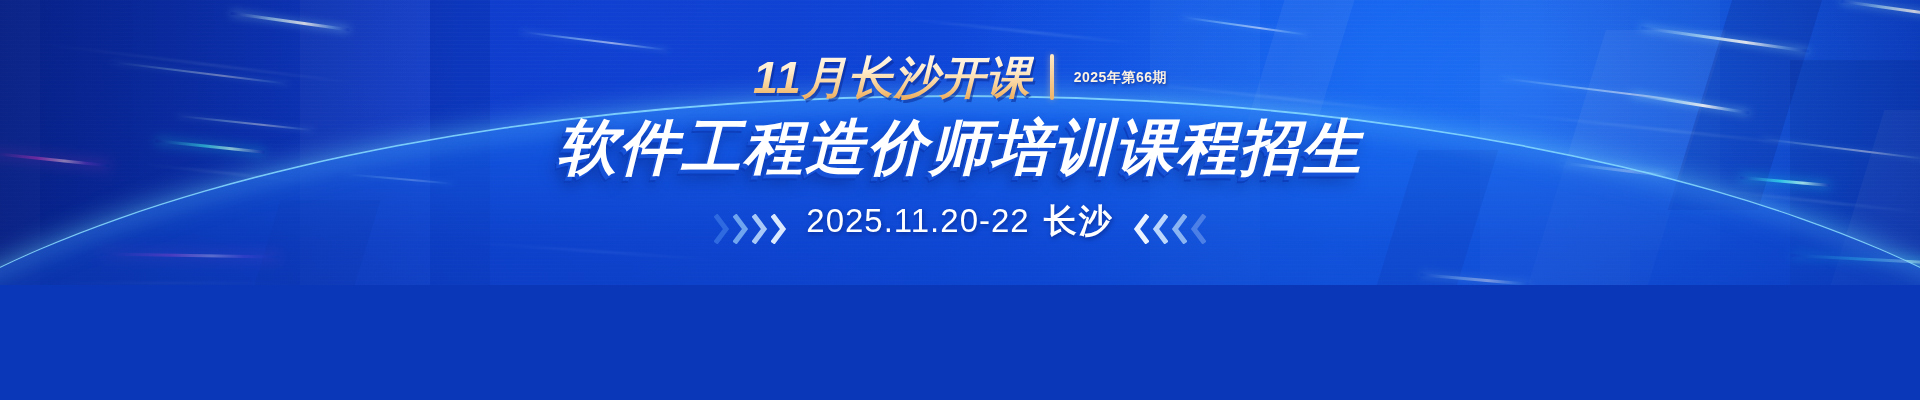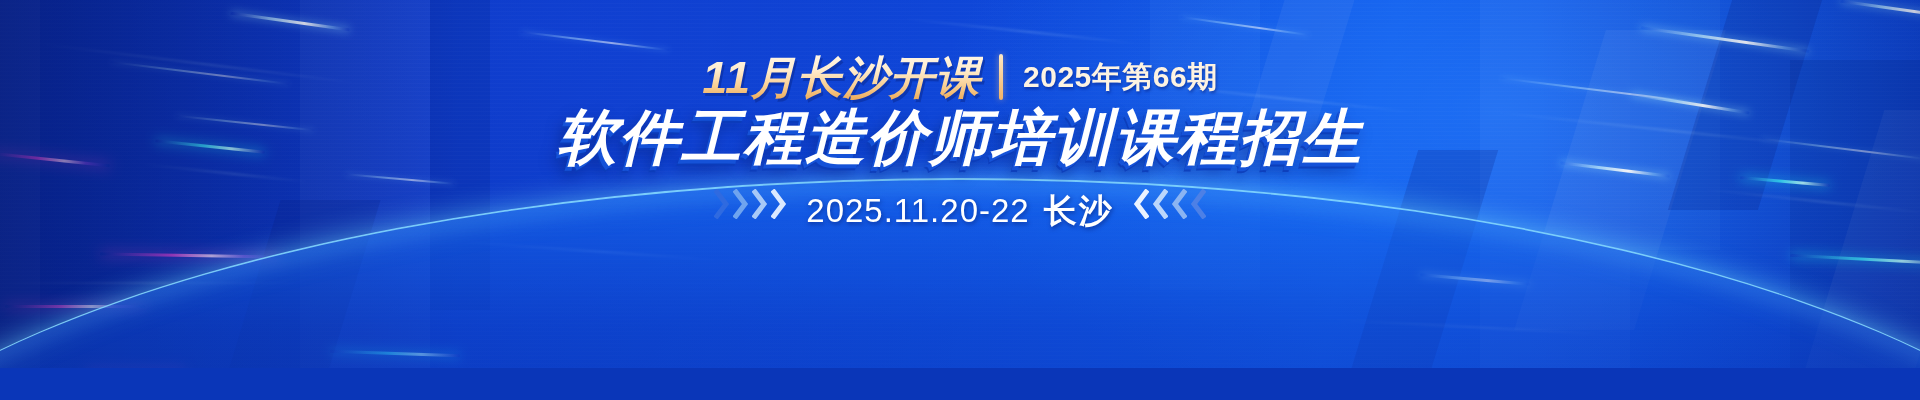--- a/index.html
+++ b/index.html
@@ -1,20 +1,20 @@
 <!DOCTYPE html>
 <html><head>
 <meta charset="utf-8">
 <style>
   * { margin:0; padding:0; box-sizing:border-box; }
   html,body { width:1920px; height:400px; overflow:hidden; background:#0a36b8; }
 
   .banner{
     position:relative;
-    width:1920px; height:368px;
+    width:1920px; height:285px;
     overflow:hidden;
     font-family:"Liberation Sans","DejaVu Sans",sans-serif;
     background:
       radial-gradient(ellipse 900px 520px at 78% 30%, rgba(40,130,255,.55) 0%, rgba(40,130,255,0) 62%),
       radial-gradient(ellipse 1100px 600px at 30% 10%, rgba(20,70,220,.55) 0%, rgba(20,70,220,0) 65%),
       linear-gradient(102deg,#0a2fb0 0%, #0b34bd 22%, #0d46d6 48%, #1058e8 70%, #0e4ddd 86%, #0b3ccb 100%);
   }
 
   
   .bg-layer{ position:absolute; inset:0; pointer-events:none; }
@@ -101,38 +101,38 @@
 
   .divider{
     width:4px; height:46px; border-radius:2px;
     background:linear-gradient(180deg,#ffe9c4,#f0b266);
     margin:0 6px 0 2px;
     box-shadow:0 0 6px rgba(255,210,140,.5);
   }
 
   .issue{
     display:flex; flex-direction:column; justify-content:center;
-    color:#fdf3e2; font-size:30px; font-weight:700; line-height:1.18;
+    color:#fdf3e2; font-size:14px; font-weight:700; line-height:1.18;
     text-shadow:1px 2px 3px rgba(7,35,135,.6);
     letter-spacing:.5px;
   }
 
   .title{
-    margin-top:6px;
+    margin-top:16px;
     font-size:60px; font-weight:800; font-style:italic;
     letter-spacing:2px; color:#ffffff; line-height:1.08;
     text-shadow:
       -3px 4px 0 #1552d8,
       -4px 6px 0 rgba(12,60,185,.85),
       -6px 9px 14px rgba(5,28,110,.55);
   }
 
   .row-date{
     margin-top:18px;
-    display:flex; align-items:flex-start; gap:18px;
+    display:flex; align-items:flex-end; gap:18px;
   }
 
   .chevs{ display:flex; align-items:center; gap:2px; }
   .chev{
     width:17px; height:30px;
     display:block;
   }
   .chev svg{ display:block; width:100%; height:100%; }
 
   .date{

